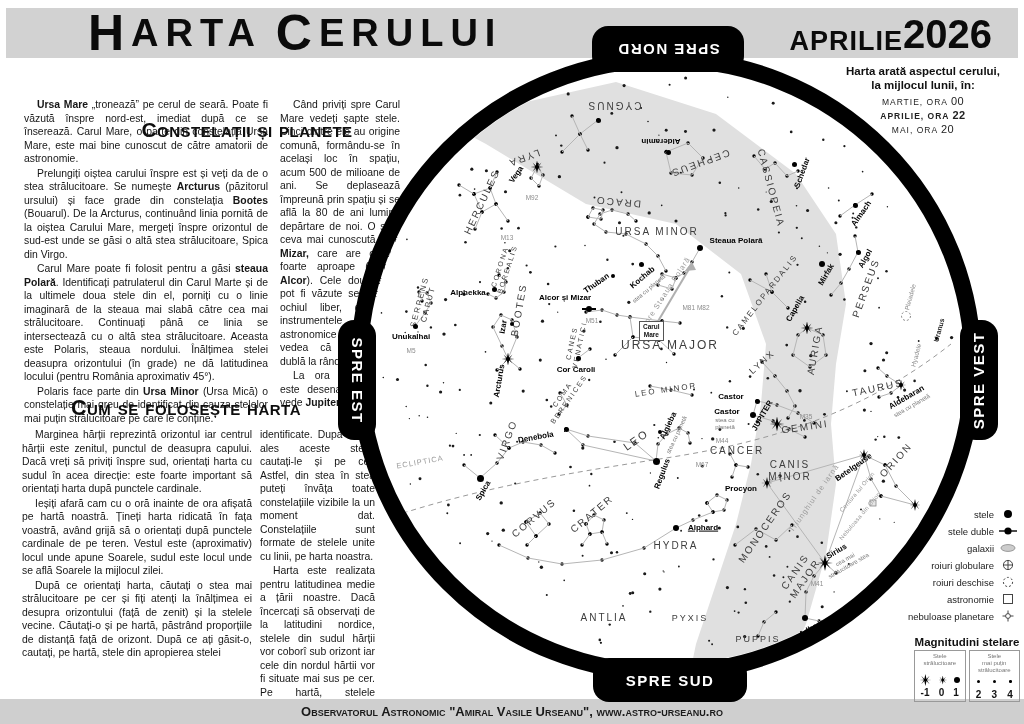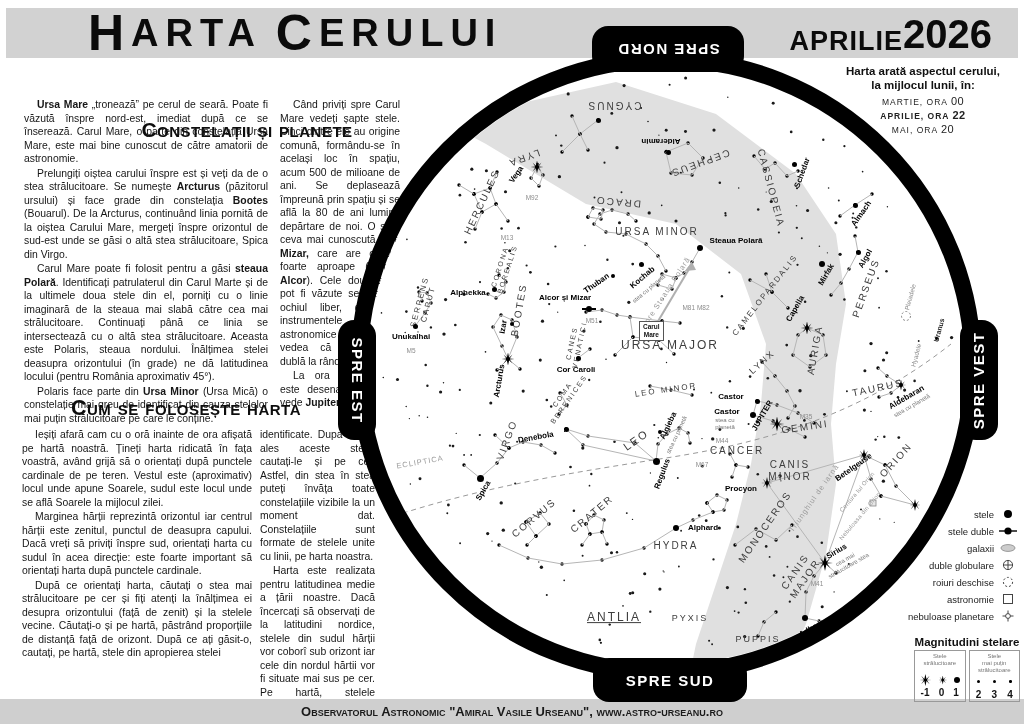--- a/index.html
+++ b/index.html
@@ -100,22 +100,22 @@
       <p><span>Prelungiți oiștea carului înspre est și veți da de o stea strălucitoare. Se numește </span><b>Arcturus</b><span> (păzitorul ursului) și face grade din constelația </span><b>Bootes</b><span> (Bouarul). De la Arcturus, continuând linia pornită de la oiștea Carului Mare, mergeți înspre orizontul de sud-est unde se găsi o altă stea strălucitoare, Spica din Virgo.</span></p>
       <p><span>Carul Mare poate fi folosit pentru a găsi </span><b>steaua Polară</b><span>. Identificați patrulaterul din Carul Marte și de la ultimele doua stele din el, porniți cu o linie imaginară de la steaua mai slabă către cea mai strălucitoare. Continuați până ce linia se intersectează cu o altă stea strălucitoare. Aceasta este Polaris, steaua nordului. Înălțimea stelei deasupra orizontului (în grade) ne dă latitudinea locului (pentru România aproximativ 45°).</span></p>
       <p><span>Polaris face parte din </span><b>Ursa Minor</b><span> (Ursa Mică) o constelație mai greu de identificat din cauza stelelor mai puțin strălucitoare pe care le conține.</span></p>
     </div>
   <div class="col c11">
       <p><span>Când priviți spre Carul Mare vedeți șapte stele. Cinci dintre ele au origine comună, formându-se în același loc în spațiu, acum 500 de milioane de ani. Se deplasează împreună prin spațiu și se află la 80 de ani lumină depărtare de noi. O stea ceva mai cunoscută este </span><b>Mizar,</b><span> care are o alta foarte aproape (numită </span><b>Alcor</b><span>). Cele două stele pot fi văzute separat cu ochiul liber, dar prin instrumentele astronomice se poate vedea că Mizar este dublă la rândul ei.</span></p>
       <p><span>La ora pentru care este desenată harta se vede </span><b>Jupiter</b><span> în Gemini.</span></p>
     </div>
   <h2 class="h-use">Cum se folosește harta</h2>
   <div class="col c20">
+      <p><span>Marginea hărții reprezintă orizontul iar centrul hărții este zenitul, punctul de deasupra capului. Dacă vreți să priviți înspre sud, orientați harta cu sudul în acea direcție: este foarte important să orientați harta după punctele cardinale.</span></p>
       <p><span>Ieșiți afară cam cu o oră inainte de ora afișată pe hartă noastră. Țineți harta ridicată în fața voastră, având grijă să o orientați după punctele cardinale de pe teren. Vestul este (aproximativ) locul unde apune Soarele, sudul este locul unde se află Soarele la mijlocul zilei.</span></p>
-      <p><span>Marginea hărții reprezintă orizontul iar centrul hărții este zenitul, punctul de deasupra capului. Dacă vreți să priviți înspre sud, orientați harta cu sudul în acea direcție: este foarte important să orientați harta după punctele cardinale.</span></p>
       <p><span>După ce orientați harta, căutați o stea mai strălucitoare pe cer și fiți atenți la înălțimea ei desupra orizontului (față de zenit) și la stelele vecine. Căutați-o și pe hartă, păstrând proporțiile de distanță față de orizont. După ce ați găsit-o, cautați, pe hartă, stele din apropierea stelei</span></p>
     </div>
   <div class="col c21">
       <p class="ni"><span>identificate. Dupa ce ați ales aceste stele, cautați-le și pe cer. Astfel, din stea în stea puteți învăța toate constelațiile vizibile la un moment dat. Constelațiile sunt formate de stelele unite cu linii, pe harta noastra.</span></p>
       <p><span>Harta este realizata pentru latitudinea medie a țării noastre. Dacă încercați să observați de la latitudini nordice, stelele din sudul hărții vor coborî sub orizont iar cele din nordul hărtii vor fi situate mai sus pe cer. Pe hartă, stelele strălucitoare sunt cele reprezentate prin disc mare.</span></p>
     </div>
 
   <div class="map">
       <svg width="664" height="690" viewBox="0 0 664 690">
         <defs>
@@ -714,21 +714,21 @@
       <div class="clabel" style="left: 542px; top: 364px; transform: translate(-50%, -50%) rotate(-12deg);">TAURUS</div>
       <div class="clabel" style="left: 560px; top: 436px; transform: translate(-50%, -50%) rotate(-48deg);">ORION</div>
       <div class="clabel" style="left: 454px; top: 446px; transform: translate(-50%, -50%) rotate(0deg);">CANIS
 MINOR</div>
       <div class="clabel" style="left: 429px; top: 503px; transform: translate(-50%, -50%) rotate(-55deg);">MONOCEROS</div>
       <div class="clabel" style="left: 464px; top: 551px; transform: translate(-50%, -50%) rotate(-55deg);">CANIS
 MAJOR</div>
       <div class="clabel" style="left: 340px; top: 522px; transform: translate(-50%, -50%) rotate(0deg);">HYDRA</div>
       <div class="clabel" style="left: 256px; top: 490px; transform: translate(-50%, -50%) rotate(-40deg);">CRATER</div>
       <div class="clabel" style="left: 198px; top: 494px; transform: translate(-50%, -50%) rotate(-40deg);">CORVUS</div>
-      <div class="clabel" style="left: 278px; top: 594px; font-size: 12px; transform: translate(-50%, -50%) rotate(0deg); text-decoration: underline;">ANTLIA</div>
+      <div class="clabel" style="left: 268px; top: 594px; font-size: 10px; transform: translate(-50%, -50%) rotate(0deg);">ANTLIA</div>
       <div class="clabel" style="left: 354px; top: 594px; font-size: 9px; transform: translate(-50%, -50%) rotate(0deg);">PYXIS</div>
       <div class="clabel" style="left: 422px; top: 615px; font-size: 9px; transform: translate(-50%, -50%) rotate(0deg);">PUPPIS</div>
       <div class="star" style="left: 194.5px; top: 136.5px;">
         <span class="burst" style="display: block; width: 13px; height: 13px;"></span>
       </div>
       <div class="slabel" style="left: 181px; top: 151px; transform: translate(-50%, -50%) rotate(-55deg);">Vega</div>
       <div class="star" style="left: 361px; top: 221px;">
         <span class="sdot" style="display: block; width: 6px; height: 6px;"></span>
       </div>
       <div class="slabel" style="left: 400px; top: 217px; transform: translate(-50%, -50%) rotate(0deg);">Steaua Polară</div>
@@ -779,21 +779,21 @@
       </div>
       <div class="slabel" style="left: 327px; top: 450px; transform: translate(-50%, -50%) rotate(-70deg);">Regulus</div>
       <div class="star" style="left: 322px; top: 406px;">
         <span class="sdot" style="display: block; width: 4px; height: 4px;"></span>
       </div>
       <div class="slabel" style="left: 333px; top: 402px; transform: translate(-50%, -50%) rotate(-65deg);">Algieba</div>
       <div class="ssub" style="left: 341px; top: 411px; transform: translate(-50%, -50%) rotate(-65deg);">stea cu planetă</div>
       <div class="star" style="left: 337px; top: 501px;">
         <span class="sdot" style="display: block; width: 6px; height: 6px;"></span>
       </div>
-      <div class="slabel" style="left: 367px; top: 504px; transform: translate(-50%, -50%) rotate(0deg);">Alphard</div>
+      <div class="slabel" style="left: 367px; top: 504px; transform: translate(-50%, -50%) rotate(0deg); text-decoration: underline;">Alphard</div>
       <div class="star" style="left: 418.5px; top: 374.5px;">
         <span class="sdot" style="display: block; width: 5px; height: 5px;"></span>
       </div>
       <div class="slabel" style="left: 395px; top: 373px; transform: translate(-50%, -50%) rotate(0deg);">Castor</div>
       <div class="star" style="left: 414px; top: 388px;">
         <span class="sdot" style="display: block; width: 6px; height: 6px;"></span>
       </div>
       <div class="slabel" style="left: 391px; top: 388px; transform: translate(-50%, -50%) rotate(0deg);">Castor</div>
       <div class="ssub" style="left: 389px; top: 400px; transform: translate(-50%, -50%) rotate(0deg);">stea cu
 planetă</div>
@@ -892,21 +892,21 @@
             <circle cx="10" cy="6" r="3.6" fill="#000"></circle>
           </svg></span>
       </div>
       <div class="lrow">
         <span>galaxii</span>
         <span><svg width="20" height="12" viewBox="0 0 20 12">
             <ellipse cx="10" cy="6" rx="7" ry="3.4" fill="#cccccc" stroke="#999"></ellipse>
           </svg></span>
       </div>
       <div class="lrow">
-        <span>duble globulare</span>
+        <span>roiuri globulare</span>
         <span><svg width="20" height="12" viewBox="0 0 20 12">
             <circle cx="10" cy="6" r="4.6" fill="none" stroke="#444"></circle>
             <line x1="5.4" y1="6" x2="14.6" y2="6" stroke="#444"></line>
             <line x1="10" y1="1.4" x2="10" y2="10.6" stroke="#444"></line>
           </svg></span>
       </div>
       <div class="lrow">
         <span>roiuri deschise</span>
         <span><svg width="20" height="12" viewBox="0 0 20 12">
             <circle cx="10" cy="6" r="4.6" fill="none" stroke="#444" stroke-dasharray="2,2"></circle>

